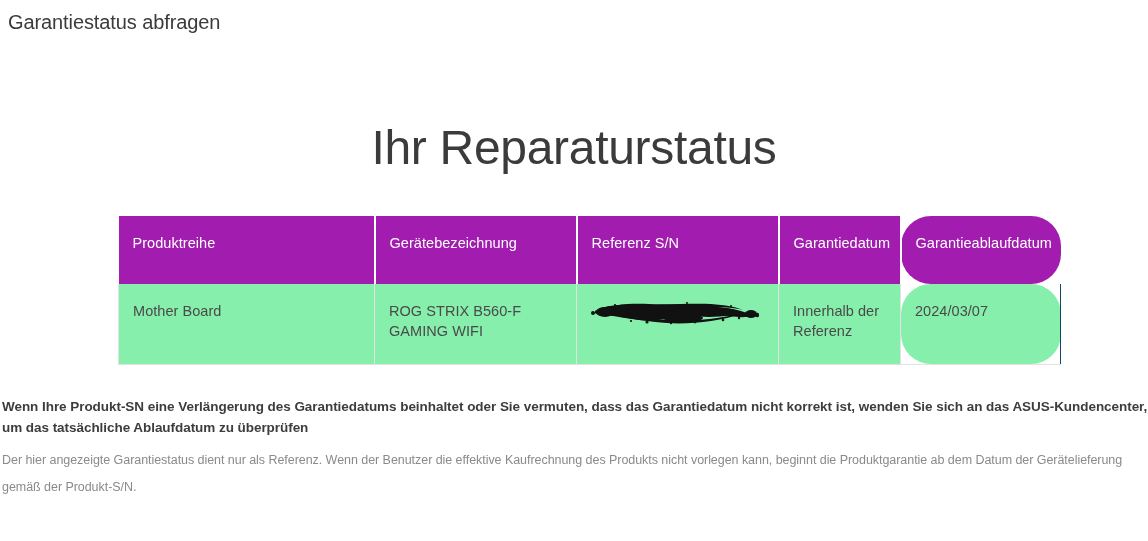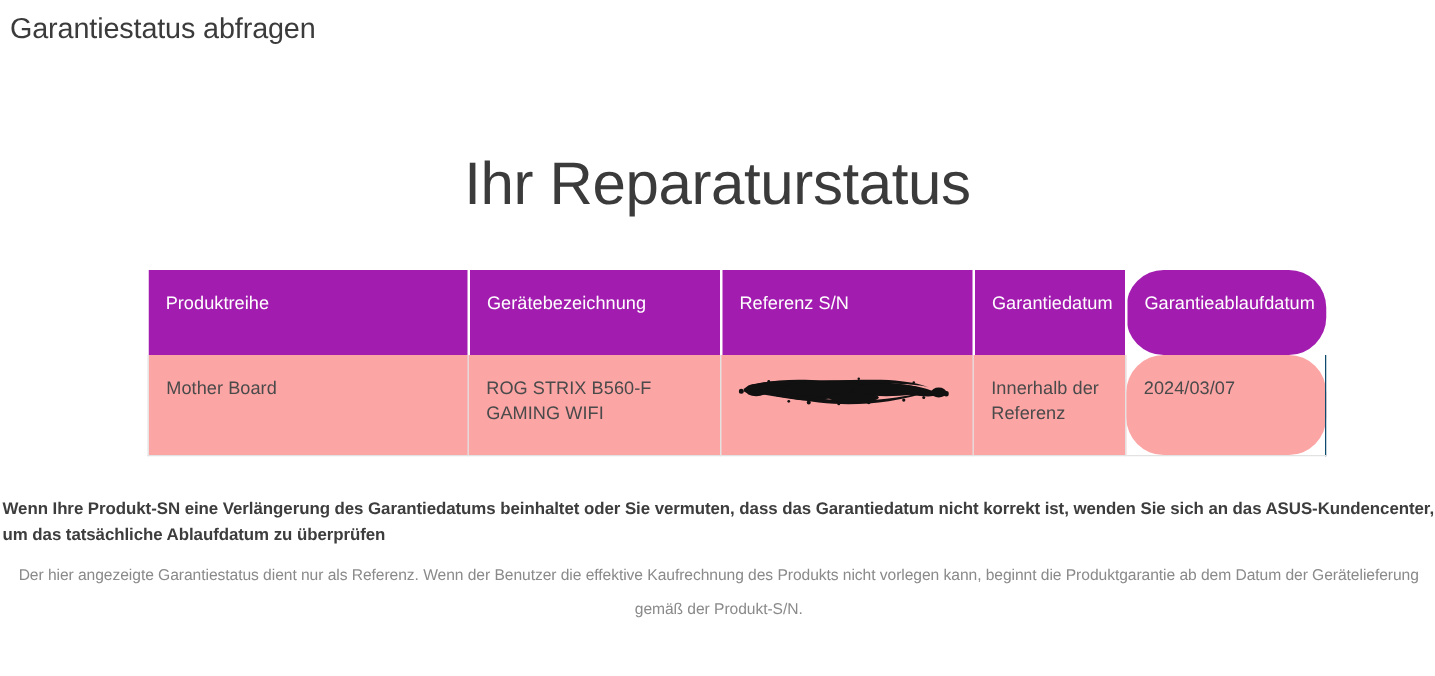--- a/index.html
+++ b/index.html
@@ -14,21 +14,21 @@
     color: #404040;
     overflow: hidden;
     position: relative;
   }
 
   
   .page-title {
     position: absolute;
     left: 8px;
     top: 2px;
-    font-size: 23px;
+    font-size: 20px;
     font-weight: 400;
     color: #3b3b3b;
     letter-spacing: -0.1px;
     line-height: 40px;
     white-space: nowrap;
   }
 
   
   .section-heading {
     position: absolute;
@@ -66,21 +66,21 @@
     height: 68px;
     box-sizing: border-box;
     border-right: 2px solid #ffffff;
     line-height: 20px;
     letter-spacing: 0.05px;
   }
   table.warranty-table thead th:last-child {
     border-right: none;
   }
   table.warranty-table tbody td {
-    background: #fca5a5;
+    background: #86efac;
     color: #4a4a4a;
     font-size: 14.5px;
     font-weight: 400;
     text-align: left;
     vertical-align: top;
     padding: 17px 14px 0 14px;
     height: 80px;
     box-sizing: border-box;
     border-right: 1px solid #e2e2e2;
     border-bottom: 1px solid #e2e2e2;
@@ -123,21 +123,20 @@
   .note-small {
     position: absolute;
     left: 2px;
     top: 447px;
     width: 1146px;
     font-size: 12.5px;
     font-weight: 400;
     color: #8a8a8a;
     line-height: 27px;
     letter-spacing: -0.05px;
-    text-align: center;
   }
 </style>
 </head>
 <body>
 
 <div class="page-title">Garantiestatus abfragen</div>
 
 <div class="section-heading">Ihr Reparaturstatus</div>
 
 <div class="warranty-table-wrap">

